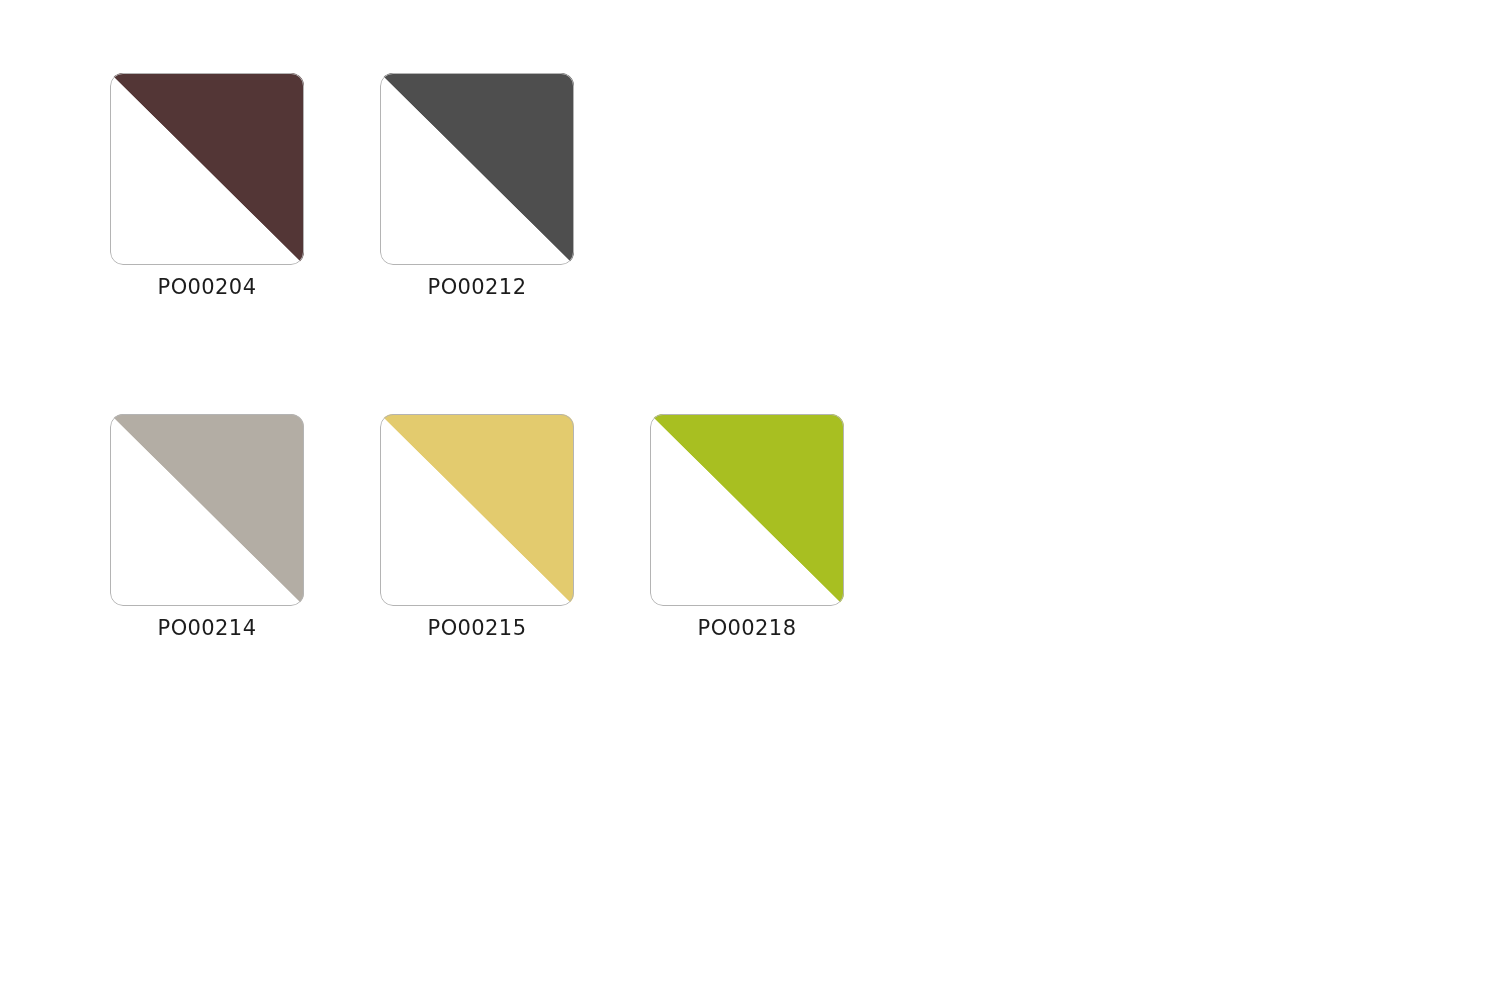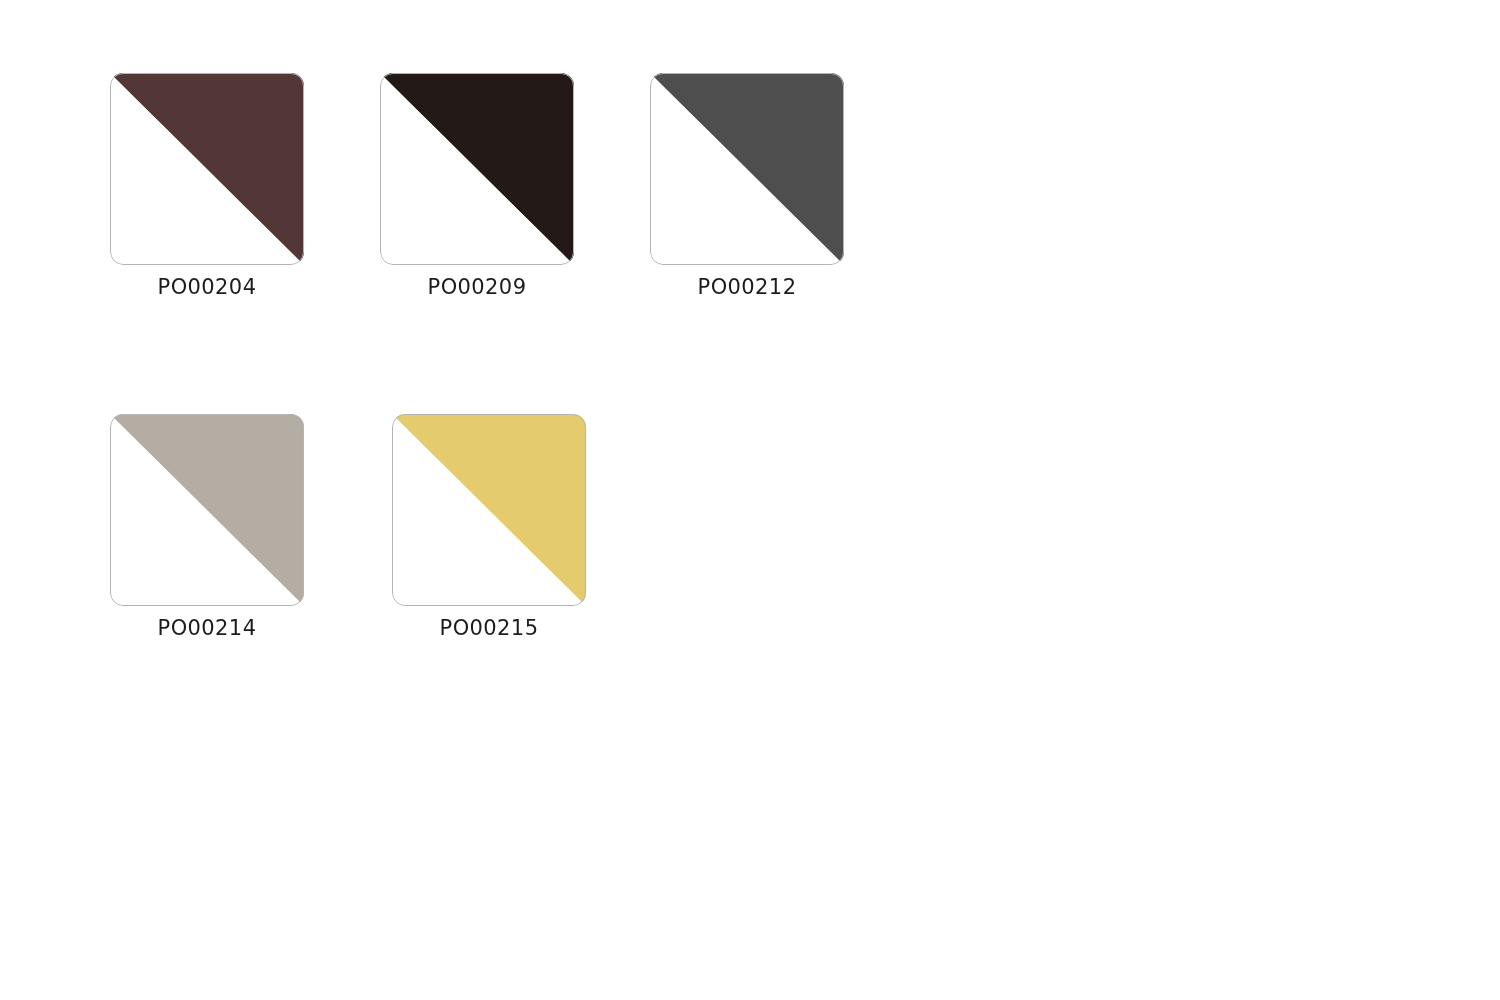--- a/index.html
+++ b/index.html
@@ -20,21 +20,21 @@
     left: 110px;
     top: 73px;
     width: 1280px;
   }
 
   .swatch-row {
     display: flex;
     flex-direction: row;
     margin-bottom: 113px;
   }
-  .swatch-row:last-child { margin-bottom: 8px; gap: 12px; }
+  .swatch-row:last-child { margin-bottom: 8px; }
 
   .swatch-cell {
     width: 194px;
     margin-right: 76px;
     display: flex;
     flex-direction: column;
     align-items: center;
   }
   .swatch-cell:last-child { margin-right: 0; }
 
@@ -87,27 +87,20 @@
   <div class="swatch-row">
     <div class="swatch-cell">
       <div class="swatch-tile">
         <div class="tile-fill" style="background: linear-gradient(to right top, transparent 0%, transparent 49.85%, rgb(83, 54, 54) 50.15%, rgb(83, 54, 54) 100%);"></div>
         <div class="tile-border"></div>
       </div>
       <div class="swatch-label">PO00204</div>
     </div>
     <div class="swatch-cell">
       <div class="swatch-tile">
-        <div class="tile-fill" style="background: linear-gradient(to right top, transparent 0%, transparent 49.85%, rgb(35, 26, 24) 50.15%, rgb(35, 26, 24) 100%);"></div>
-        <div class="tile-border"></div>
-      </div>
-      <div class="swatch-label">PO00209</div>
-    </div>
-    <div class="swatch-cell">
-      <div class="swatch-tile">
         <div class="tile-fill" style="background: linear-gradient(to right top, transparent 0%, transparent 49.85%, rgb(78, 78, 78) 50.15%, rgb(78, 78, 78) 100%);"></div>
         <div class="tile-border"></div>
       </div>
       <div class="swatch-label">PO00212</div>
     </div>
   </div>
 
   <div class="swatch-row">
     <div class="swatch-cell">
       <div class="swatch-tile">
@@ -116,15 +109,22 @@
       </div>
       <div class="swatch-label">PO00214</div>
     </div>
     <div class="swatch-cell">
       <div class="swatch-tile">
         <div class="tile-fill" style="background: linear-gradient(to right top, transparent 0%, transparent 49.85%, rgb(227, 203, 110) 50.15%, rgb(227, 203, 110) 100%);"></div>
         <div class="tile-border"></div>
       </div>
       <div class="swatch-label">PO00215</div>
     </div>
+    <div class="swatch-cell">
+      <div class="swatch-tile">
+        <div class="tile-fill" style="background: linear-gradient(to right top, transparent 0%, transparent 49.85%, rgb(168, 191, 33) 50.15%, rgb(168, 191, 33) 100%);"></div>
+        <div class="tile-border"></div>
+      </div>
+      <div class="swatch-label">PO00218</div>
+    </div>
   </div>
 
 </div>
 
 </body></html>

